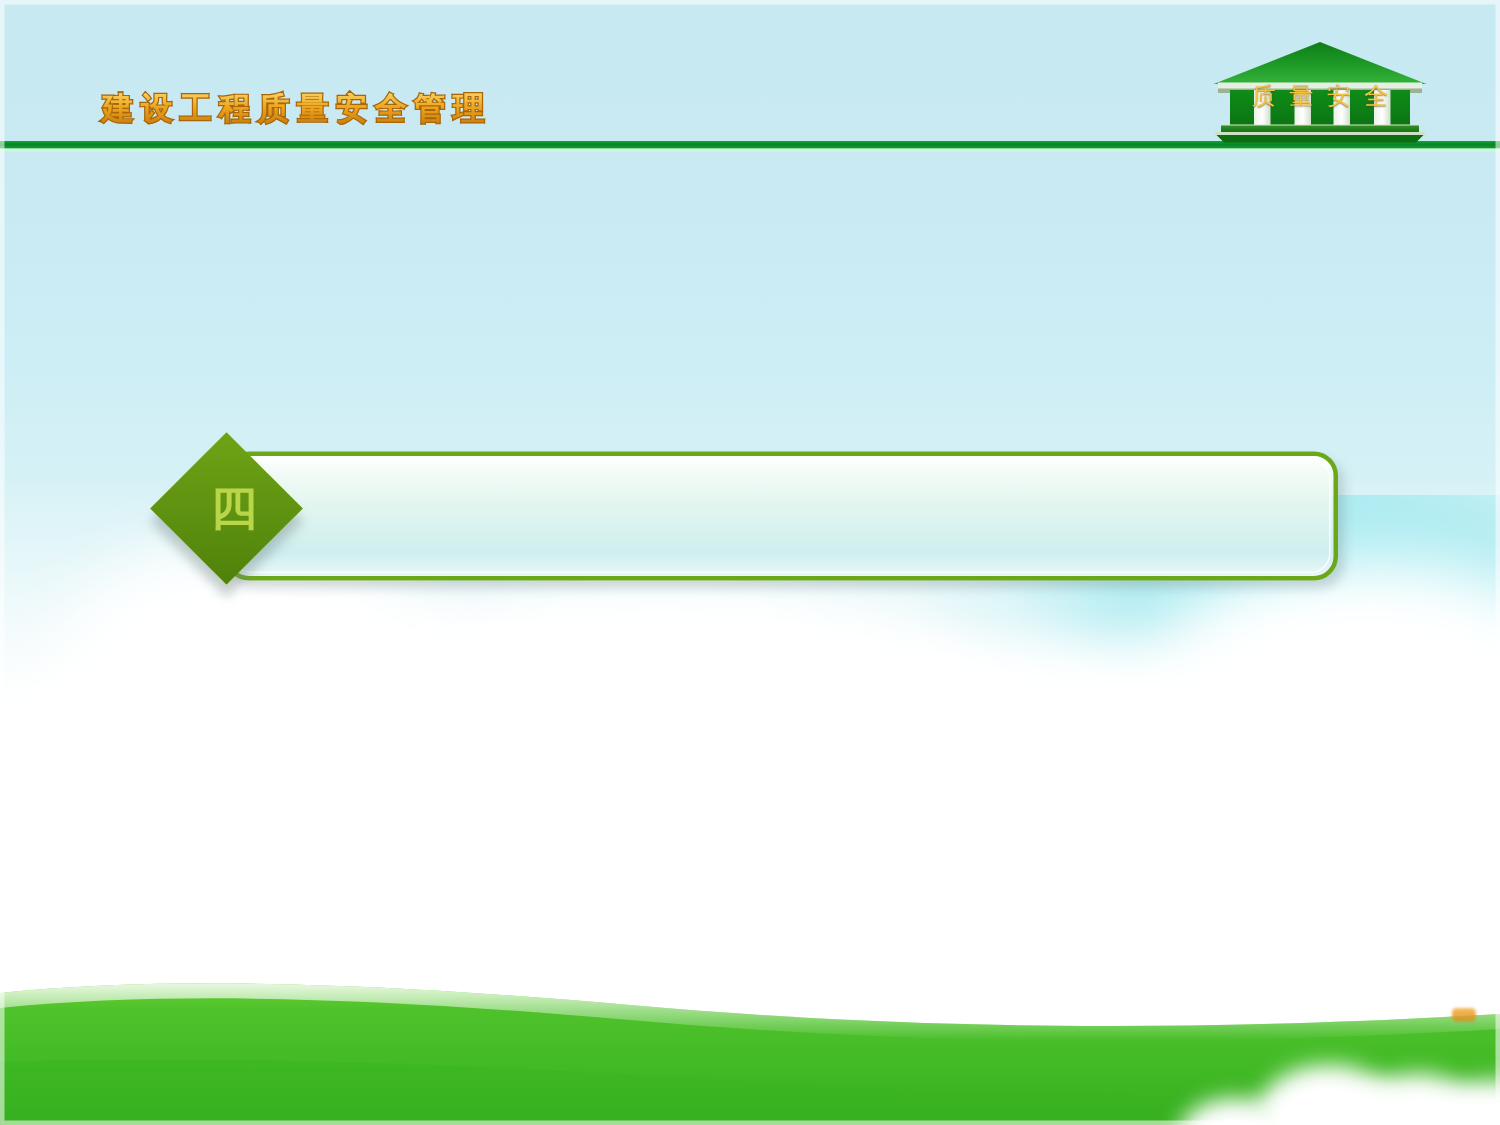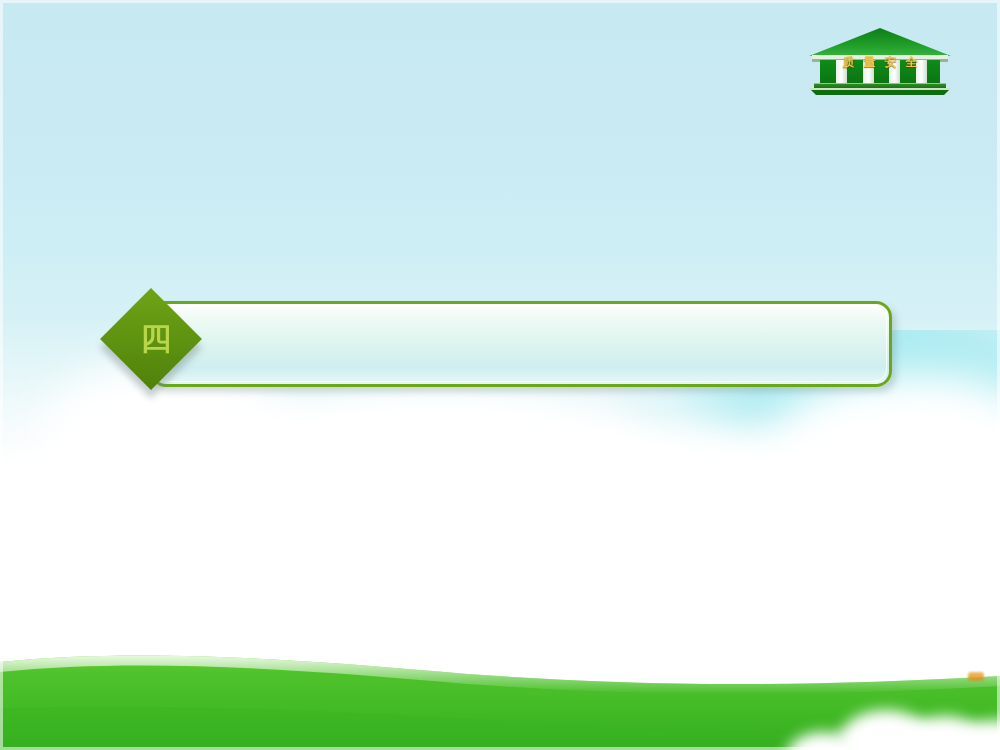--- a/index.html
+++ b/index.html
@@ -180,22 +180,22 @@
     height: 70px;
     z-index: 21;
   }
   .logo svg { display: block; }
   .logo-text {
     position: absolute;
     left: 0;
     top: 28px;
     width: 148px;
     text-align: center;
-    font-size: 12px;
-    font-weight: bold;
+    font-size: 16px;
+    font-weight: normal;
     letter-spacing: 9px;
     text-indent: 9px;
     color: #f2c544;
     text-shadow: 0 1px 1px rgba(90,55,0,0.65);
     white-space: nowrap;
   }
 
   
   .banner {
     position: absolute;
@@ -310,20 +310,26 @@
       <path d="M0,72 C120,60 260,66 420,80 C580,94 760,100 1000,86 L1000,96 C760,110 580,104 420,90 C260,76 120,70 0,82 Z" fill="url(#grassEdge)"></path>
       <path d="M0,118 C200,112 380,124 560,134 C740,144 880,142 1000,136 L1000,160 L0,160 Z" fill="#39b322" opacity="0.45"></path>
     </svg>
   </div>
   <div class="grass-cloud gc-4"></div>
   <div class="grass-cloud gc-1"></div>
   <div class="grass-cloud gc-2"></div>
   <div class="grass-cloud gc-3"></div>
   <div class="orange-speck"></div>
 
+  <div class="header">
+    <div class="header-title-shadow">建设工程质量安全管理</div>
+    <div class="header-title">建设工程质量安全管理</div>
+    <div class="header-rule"></div>
+    <div class="header-rule-hi"></div>
+  </div>
 
   <div class="logo">
     <svg width="148" height="70" viewBox="0 0 148 70" xmlns="http://www.w3.org/2000/svg">
       <defs>
         <linearGradient id="roofGrad" x1="0" y1="0" x2="0" y2="1">
           <stop offset="0%" stop-color="#0e7d17"></stop>
           <stop offset="55%" stop-color="#1e9b27"></stop>
           <stop offset="100%" stop-color="#34b33c"></stop>
         </linearGradient>
         <linearGradient id="bodyGrad" x1="0" y1="0" x2="0" y2="1">

